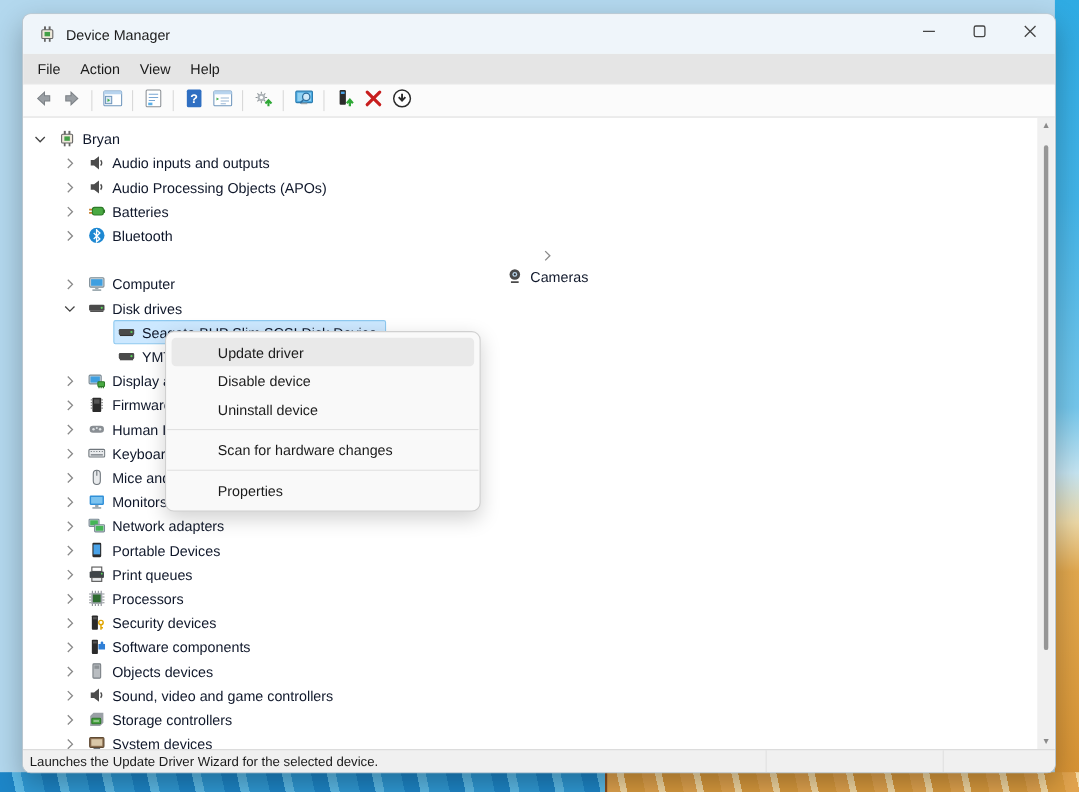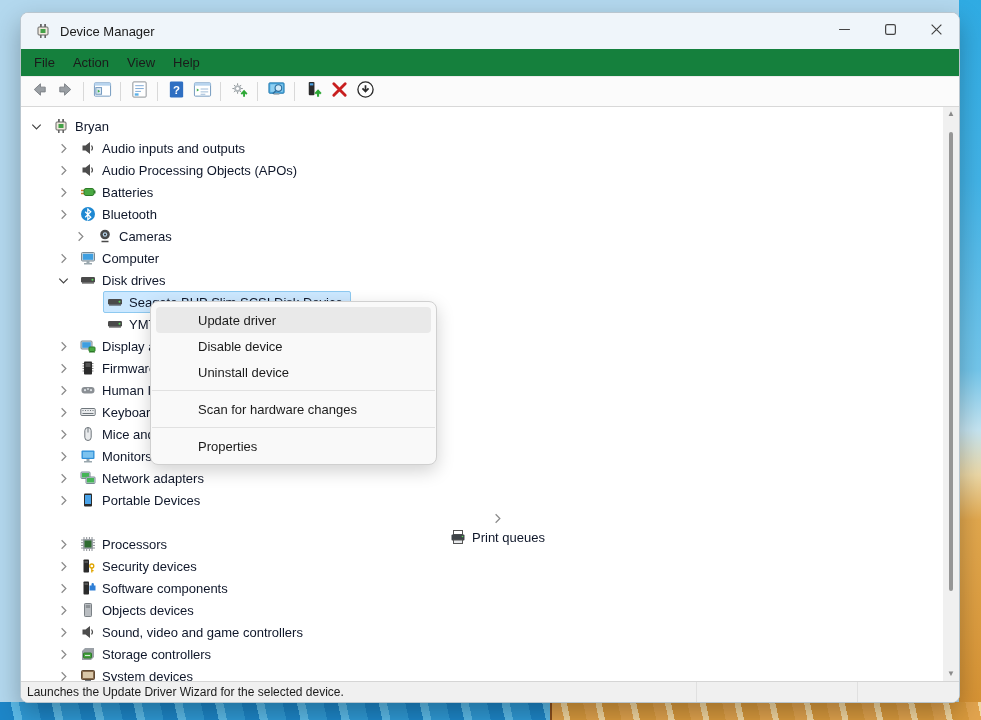--- a/index.html
+++ b/index.html
@@ -21,21 +21,21 @@
     box-shadow:0 10px 26px rgba(0,0,0,.28); overflow:hidden; display:flex; flex-direction:column; }
 
   .titlebar { flex:none; height:36px; background:#eff5fa; display:flex; align-items:center; }
   .titlebar-icon { margin-left:14px; width:16px; height:16px; }
   .titlebar-icon svg, .node-icon svg, .chevron svg { width:100%; height:100%; display:block; }
   .titlebar-title { margin-left:9px; font-size:13px; color:#1b1b1b; }
   .titlebar-controls { margin-left:auto; display:flex; height:100%; }
   .tb-btn { width:46px; height:100%; display:flex; align-items:center; justify-content:center; }
   .tb-btn svg { width:13px; height:13px; }
 
-  .menubar { flex:none; height:28px; background:#15803d; display:flex; align-items:center;
+  .menubar { flex:none; height:28px; background:#e5e5e5; display:flex; align-items:center;
     padding-left:4px; border-bottom:1px solid #ececec; }
   .menu-item { padding:3px 9px; font-size:13px; color:#1b1b1b; border-radius:3px; }
 
   .toolbar { flex:none; height:30px; background:#fbfbfb; display:flex; align-items:center;
     padding-left:5px; border-bottom:1px solid #d8d8d8; }
   .tool-btn { width:26px; height:26px; display:flex; align-items:center; justify-content:center; border-radius:3px; }
   .tool-btn svg { width:19px; height:19px; }
   .tool-sep { width:1px; height:19px; background:#d9d9d9; margin:0 5px; }
 
   .tree-area { flex:1; position:relative; background:#fff; overflow:hidden; }
@@ -279,21 +279,21 @@
           <span class="row-content">
             <span class="node-icon">
               <svg viewBox="0 0 16 16">
                 <rect x="1" y="1" width="14" height="14" rx="7" fill="#1e88d2"></rect>
                 <path d="M7.8 2.2v11.6l3-2.6-5.6-5.4m0 5.4 5.6-5.4-3-2.6" stroke="#fff" stroke-width="1.2" fill="none"></path>
               </svg>
             </span>
             <span>Bluetooth</span>
           </span>
         </div>
-        <div class="tree-row" style="padding-left: 52px;">
+        <div class="tree-row" style="padding-left: 35px; flex-direction: column;">
           <span class="chevron">
             <svg viewBox="0 0 16 16">
               <path d="m6 3.5 4.5 4.5L6 12.5" stroke="#8a8a8a" stroke-width="1.3" fill="none"></path>
             </svg>
           </span>
           <span class="row-content">
             <span class="node-icon">
               <svg viewBox="0 0 16 16">
                 <circle cx="8" cy="6.5" r="4.8" fill="#4a4a4a"></circle>
                 <circle cx="8" cy="6.5" r="2.2" fill="#b8d4ea"></circle>
@@ -495,21 +495,21 @@
           <span class="row-content">
             <span class="node-icon">
               <svg viewBox="0 0 16 16">
                 <rect x="4" y="1.5" width="8" height="13" rx="1" fill="#2b2b2b"></rect>
                 <rect x="5" y="3" width="6" height="9" fill="#4aa3e8"></rect>
               </svg>
             </span>
             <span>Portable Devices</span>
           </span>
         </div>
-        <div class="tree-row" style="padding-left: 35px; flex-direction: column;">
+        <div class="tree-row" style="padding-left: 35px;">
           <span class="chevron">
             <svg viewBox="0 0 16 16">
               <path d="m6 3.5 4.5 4.5L6 12.5" stroke="#8a8a8a" stroke-width="1.3" fill="none"></path>
             </svg>
           </span>
           <span class="row-content">
             <span class="node-icon">
               <svg viewBox="0 0 16 16">
                 <rect x="3.5" y="1.5" width="9" height="4" fill="#fff" stroke="#555"></rect>
                 <rect x="1.5" y="5.5" width="13" height="6" rx="1" fill="#3f4448"></rect>

